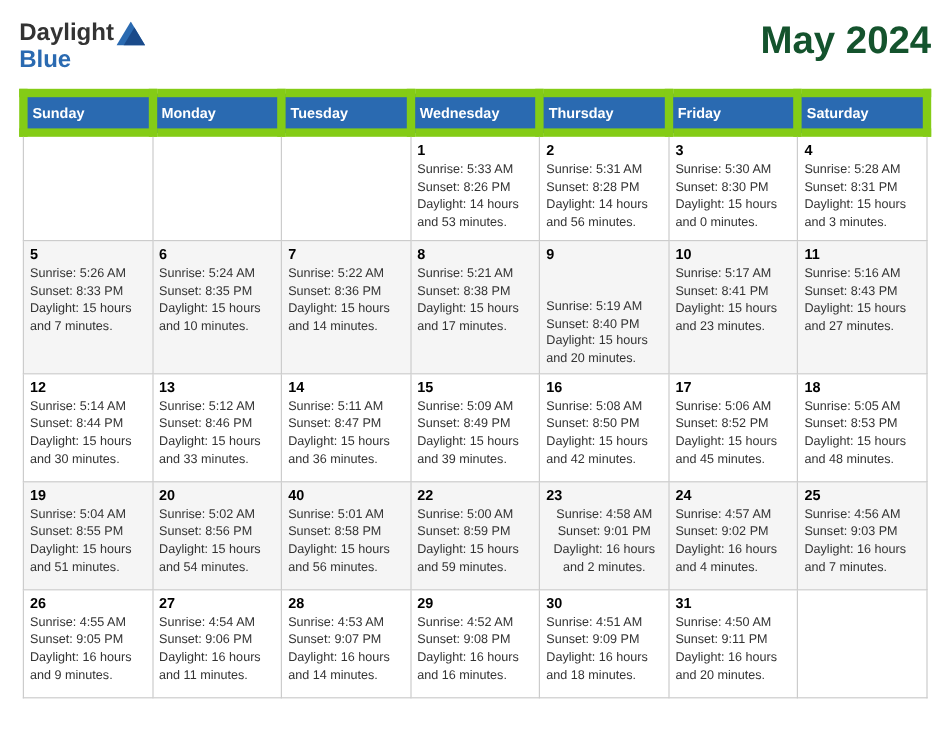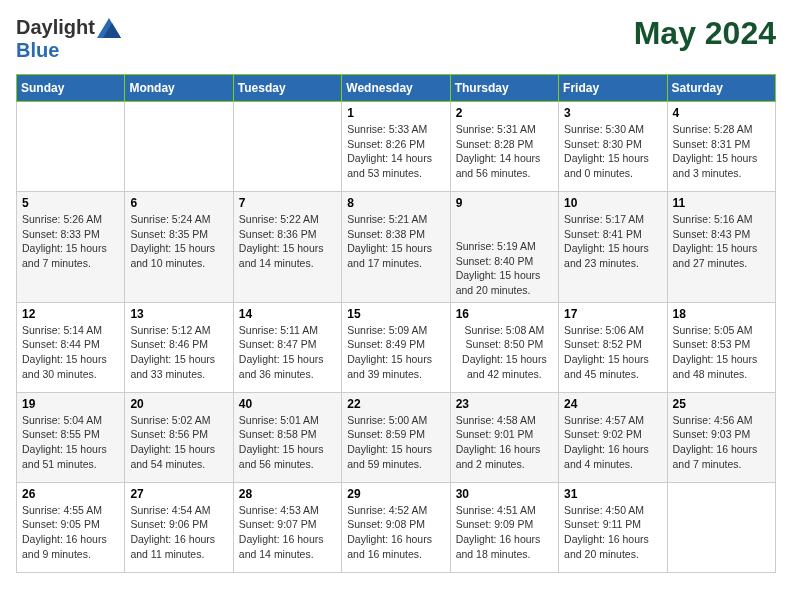--- a/index.html
+++ b/index.html
@@ -57,21 +57,21 @@
       width: 100%;
       border-collapse: collapse;
       font-size: 10.5px;
     }
     .calendar th {
       background: #2a6ab1;
       color: #fff;
       padding: 6px 4px;
       text-align: left;
       font-size: 12px;
-      border: 1px solid #84cc16;
+      border: 7px solid #84cc16;
     }
     .calendar td {
       border: 1px solid #ccc;
       vertical-align: top;
       padding: 4px 5px;
       width: 14.28%;
       min-height: 80px;
       height: 90px;
       background: #fff;
     }
@@ -217,21 +217,21 @@
 Daylight: 15 hours and 36 minutes.</div>
         </td>
         <td>
           <span class="day-num">15</span>
           <div class="day-info" style="white-space: pre-line;">Sunrise: 5:09 AM
 Sunset: 8:49 PM
 Daylight: 15 hours and 39 minutes.</div>
         </td>
         <td>
           <span class="day-num">16</span>
-          <div class="day-info" style="white-space: pre-line; text-align: center;">Sunrise: 5:08 AM
+          <div class="day-info" style="white-space: pre-line;">Sunrise: 5:08 AM
 Sunset: 8:50 PM
 Daylight: 15 hours and 42 minutes.</div>
         </td>
         <td>
           <span class="day-num">17</span>
           <div class="day-info" style="white-space: pre-line;">Sunrise: 5:06 AM
 Sunset: 8:52 PM
 Daylight: 15 hours and 45 minutes.</div>
         </td>
         <td>
@@ -261,21 +261,21 @@
 Daylight: 15 hours and 56 minutes.</div>
         </td>
         <td>
           <span class="day-num">22</span>
           <div class="day-info" style="white-space: pre-line;">Sunrise: 5:00 AM
 Sunset: 8:59 PM
 Daylight: 15 hours and 59 minutes.</div>
         </td>
         <td>
           <span class="day-num">23</span>
-          <div class="day-info" style="white-space: pre-line;">Sunrise: 4:58 AM
+          <div class="day-info" style="white-space: pre-line; text-align: center;">Sunrise: 4:58 AM
 Sunset: 9:01 PM
 Daylight: 16 hours and 2 minutes.</div>
         </td>
         <td>
           <span class="day-num">24</span>
           <div class="day-info" style="white-space: pre-line;">Sunrise: 4:57 AM
 Sunset: 9:02 PM
 Daylight: 16 hours and 4 minutes.</div>
         </td>
         <td>

